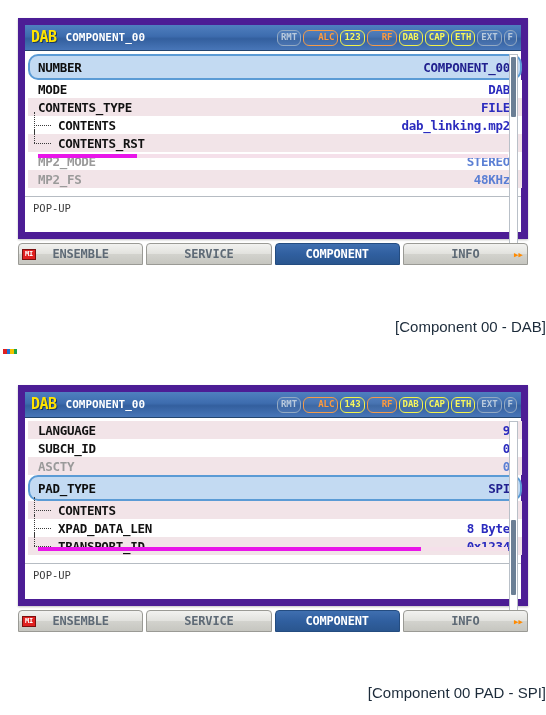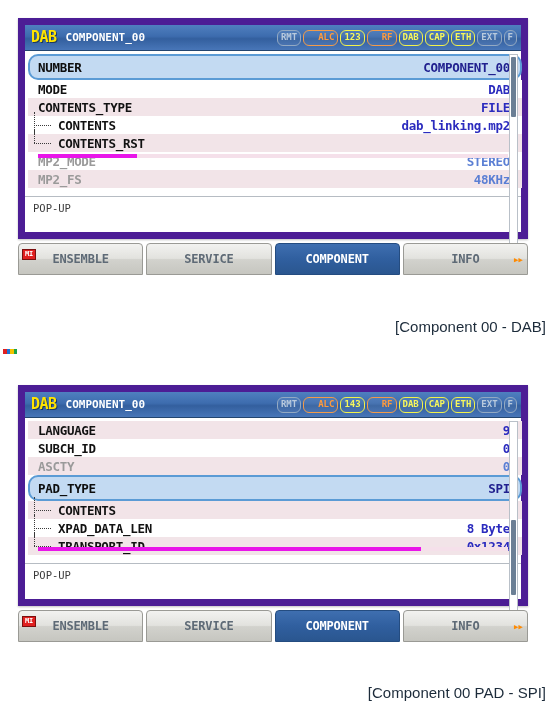--- a/index.html
+++ b/index.html
@@ -108,21 +108,21 @@
   
   .statusline{
     border-top:1px solid #b6bcc3;background:#ffffff;height:21px;
     display:flex;align-items:center;padding-left:8px;
     font-family:"DejaVu Sans Mono",monospace;font-size:10.5px;color:#3a3a3a;
     letter-spacing:0px;
   }
   .screenpad{height:8px;background:#ffffff;}
 
   
-  .tabbar{display:flex;margin-top:4px;height:32px;gap:3px;}
+  .tabbar{display:flex;margin-top:4px;height:22px;gap:3px;}
   .tab{
     position:relative;flex:1;display:flex;align-items:center;justify-content:center;
     background:linear-gradient(#f2f2f0 0%,#e2e2de 48%,#d2d2cd 52%,#c6c6c0 100%);
     border:1px solid #9a9a95;border-radius:4px 4px 0 0;
     font-family:"DejaVu Sans Mono",monospace;font-size:12px;font-weight:bold;
     color:#5e6a76;letter-spacing:-.2px;box-sizing:border-box;
   }
   .tab.active{
     background:linear-gradient(#3f6fb0 0%,#305f9f 50%,#2a568f 100%);
     border-color:#244c80;color:#ffffff;

